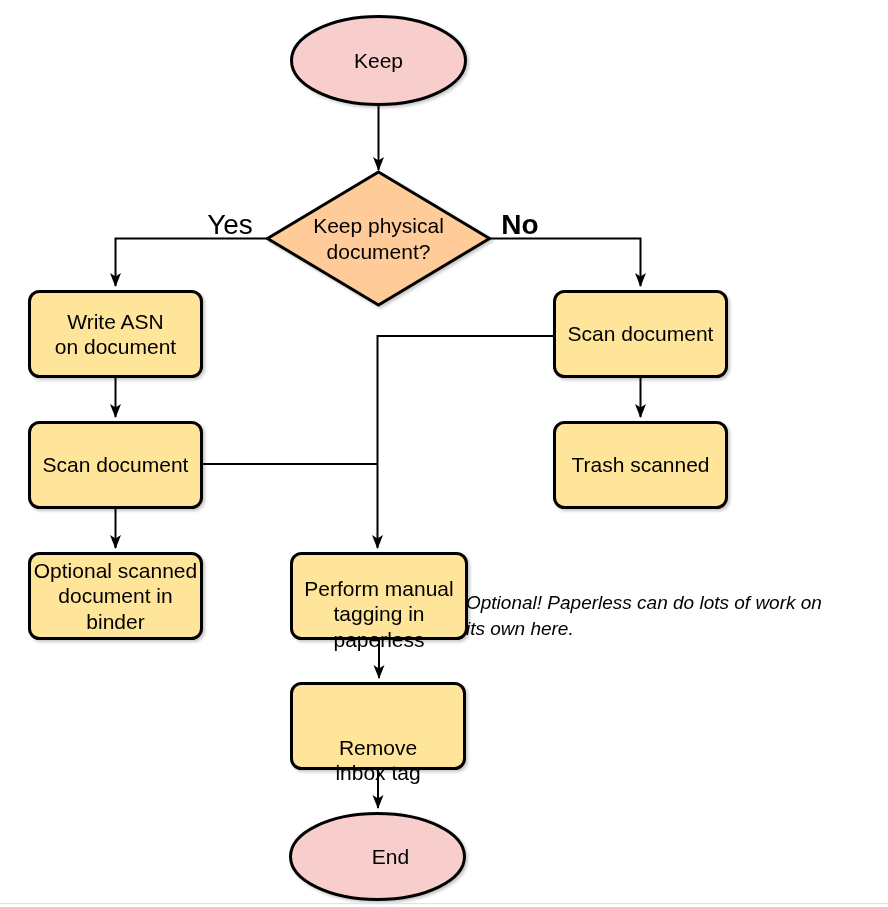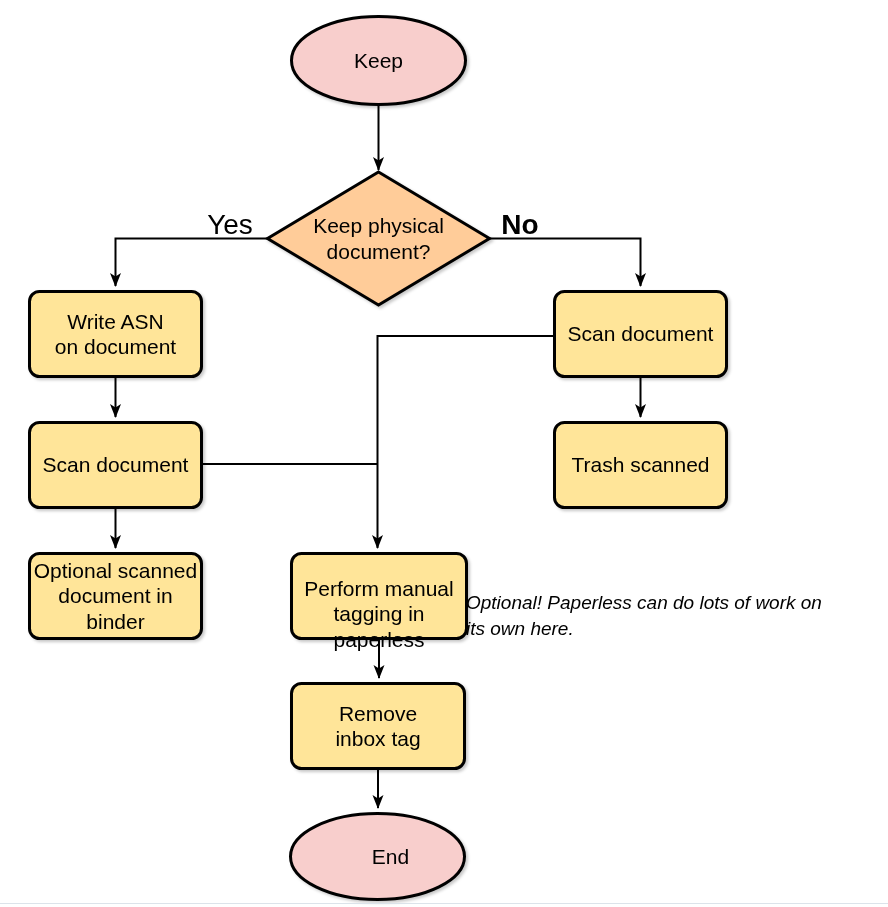--- a/index.html
+++ b/index.html
@@ -113,21 +113,21 @@
 binder</div>
 
   <div class="node-label" style="left:553px; top:290px; width:175px; height:88px;">Scan document</div>
 
   <div class="node-label" style="left:553px; top:421px; width:175px; height:88px;">Trash scanned</div>
 
   <div class="node-label" style="left:290px; top:552px; width:178px; height:88px;margin-top:18px;">Perform manual
 tagging in
 paperless</div>
 
-  <div class="node-label" style="left:290px; top:682px; width:176px; height:88px;border-radius:16px;">Remove
+  <div class="node-label" style="left:290px; top:716px; width:176px; height:88px;border-radius:16px;">Remove
 inbox tag</div>
 
   <div class="node-label" style="left:302px; top:813px; width:177px; height:87px;">End</div>
 
   <div class="edge-label" style="left:203px; top:209px; width:54px;">Yes</div>
 
   <div class="edge-label" style="left:493px; top:209px; width:54px;font-weight:bold;">No</div>
 
   <div class="side-note">Optional! Paperless can do lots of work on
 its own here.</div>

